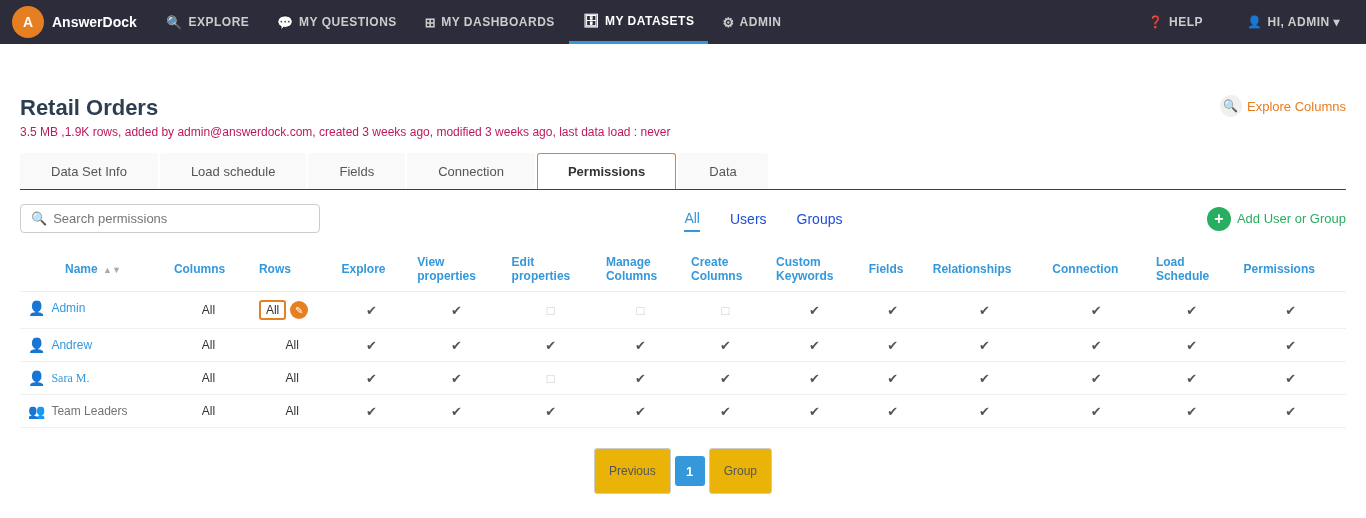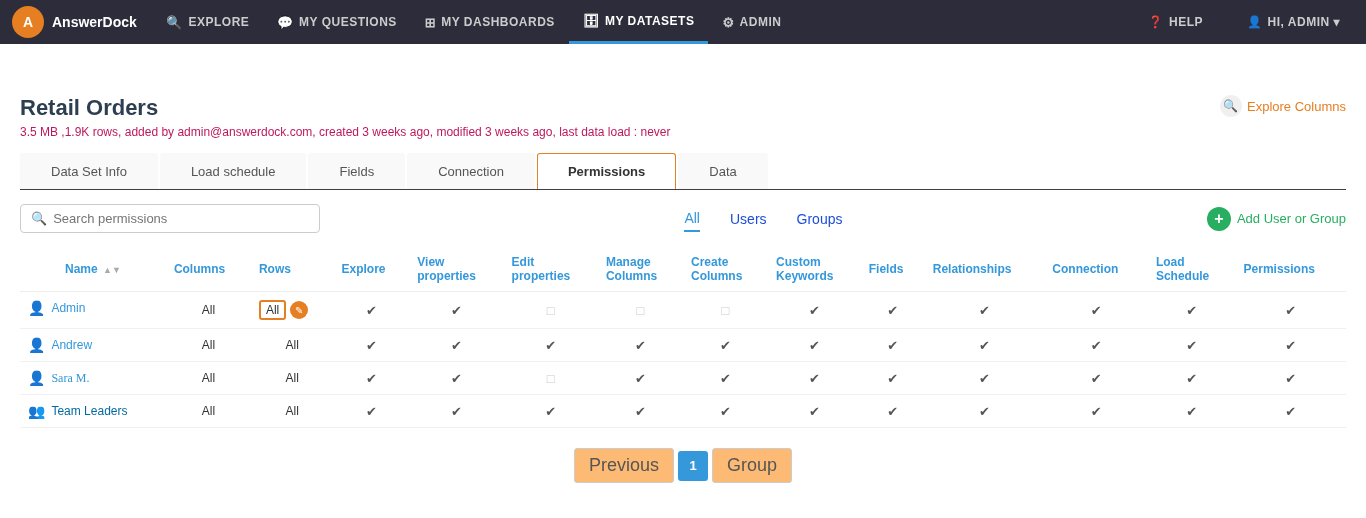--- a/index.html
+++ b/index.html
@@ -51,21 +51,21 @@
     tbody td.name-cell { text-align: left; }
     .check { color: #555; font-size: 13px; }
     .uncheck { color: #ccc; font-size: 13px; }
     .name-cell { display: flex; align-items: center; gap: 6px; color: #3498db; }
     .rows-cell-wrap { display: flex; align-items: center; gap: 4px; }
     .edit-icon-circle { width: 18px; height: 18px; border-radius: 50%; background: #e67e22; display: flex; align-items: center; justify-content: center; color: #fff; font-size: 10px; }
     .rows-bordered { border: 2px solid #e67e22; border-radius: 3px; padding: 1px 5px; display: inline-block; }
 
     
     .pagination { display: flex; justify-content: center; align-items: center; gap: 4px; margin-top: 20px; padding-bottom: 10px; }
-    .page-btn { padding: 6px 14px; border: 1px solid #ccc; background: #fdba74; border-radius: 3px; cursor: pointer; font-size: 18px; color: #555; }
+    .page-btn { padding: 15px 14px; border: 1px solid #ccc; background: #eab308; border-radius: 3px; cursor: pointer; font-size: 12px; color: #555; }
     .page-num { width: 30px; height: 30px; display: flex; align-items: center; justify-content: center; background: #3498db; color: #fff; border-radius: 3px; font-size: 13px; font-weight: bold; }
 
     .sort-arrows { font-size: 9px; color: #aaa; margin-left: 2px; }
   </style>
 </head>
 <body>
 
 <nav class="navbar">
   <div class="navbar-brand">
     <div class="brand-icon">A</div>
@@ -224,21 +224,21 @@
     <td><span class="check">✔</span></td>
     <td><span class="check">✔</span></td>
     <td><span class="check">✔</span></td>
     <td><span class="check">✔</span></td>
     <td><span class="check">✔</span></td>
     <td><span class="check">✔</span></td>
   </tr>
           <tr>
     <td class="name-cell">
       <span style="color:#aaa;font-size:14px;">👥</span>
-      <span style="color:#0369a1;cursor:pointer;">Team Leaders</span>
+      <span style="color:#737373;cursor:pointer;">Team Leaders</span>
     </td>
     <td>All</td>
     <td>All</td>
     <td><span class="check">✔</span></td>
     <td><span class="check">✔</span></td>
     <td><span class="check">✔</span></td>
     <td><span class="check">✔</span></td>
     <td><span class="check">✔</span></td>
     <td><span class="check">✔</span></td>
     <td><span class="check">✔</span></td>

